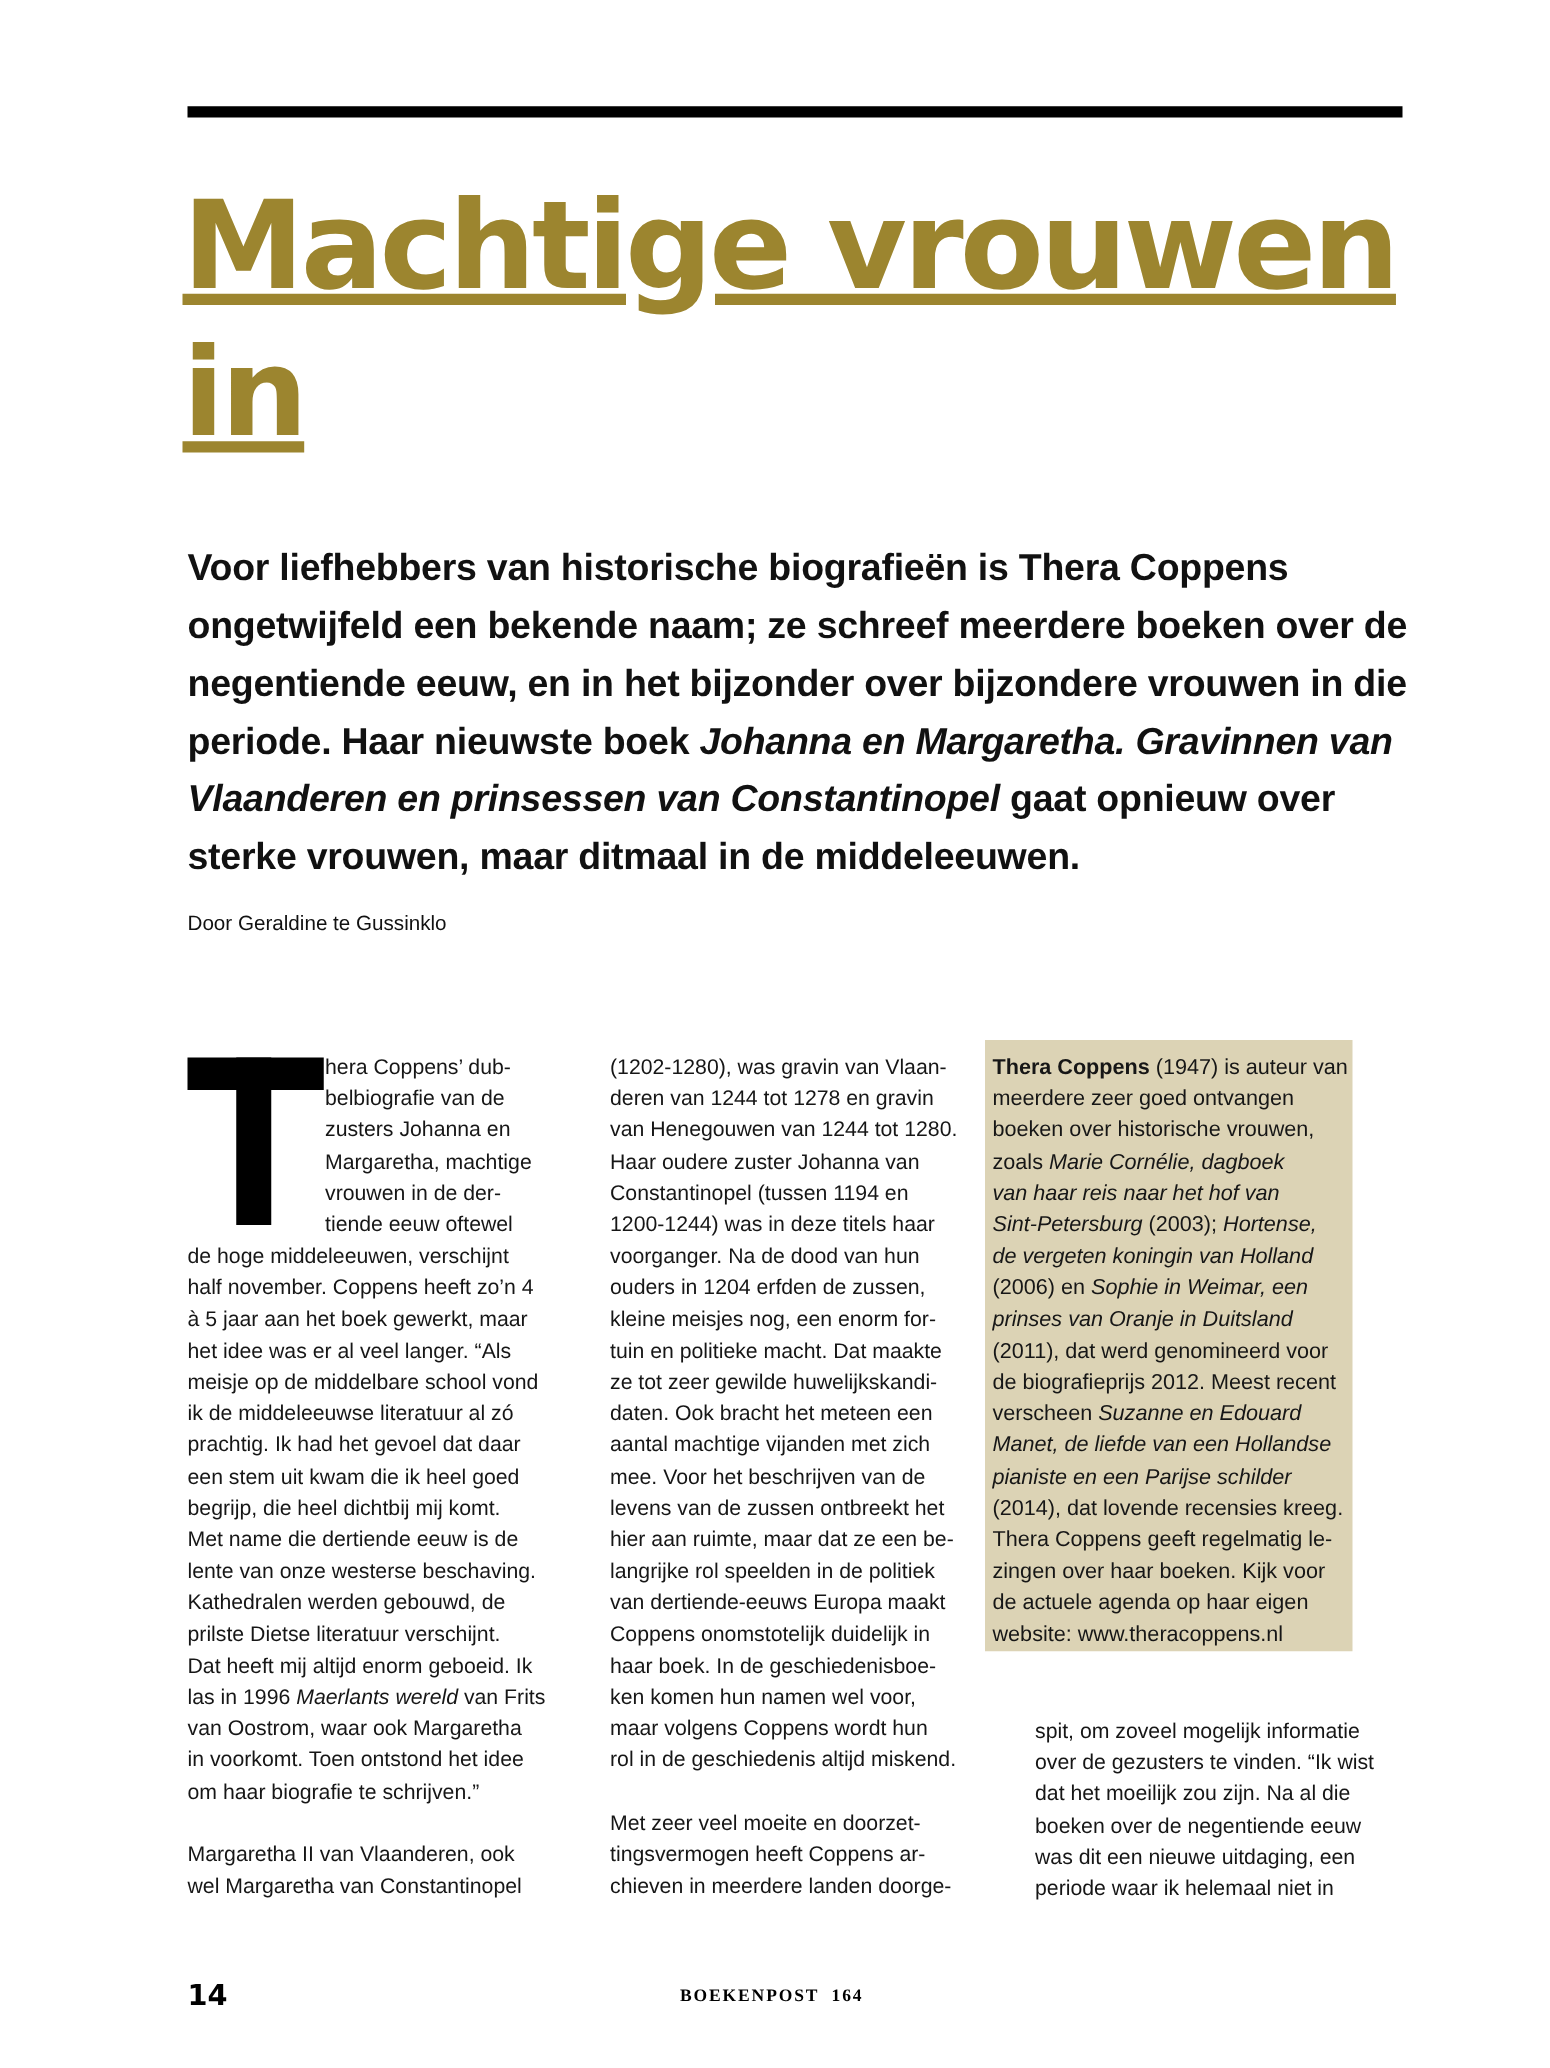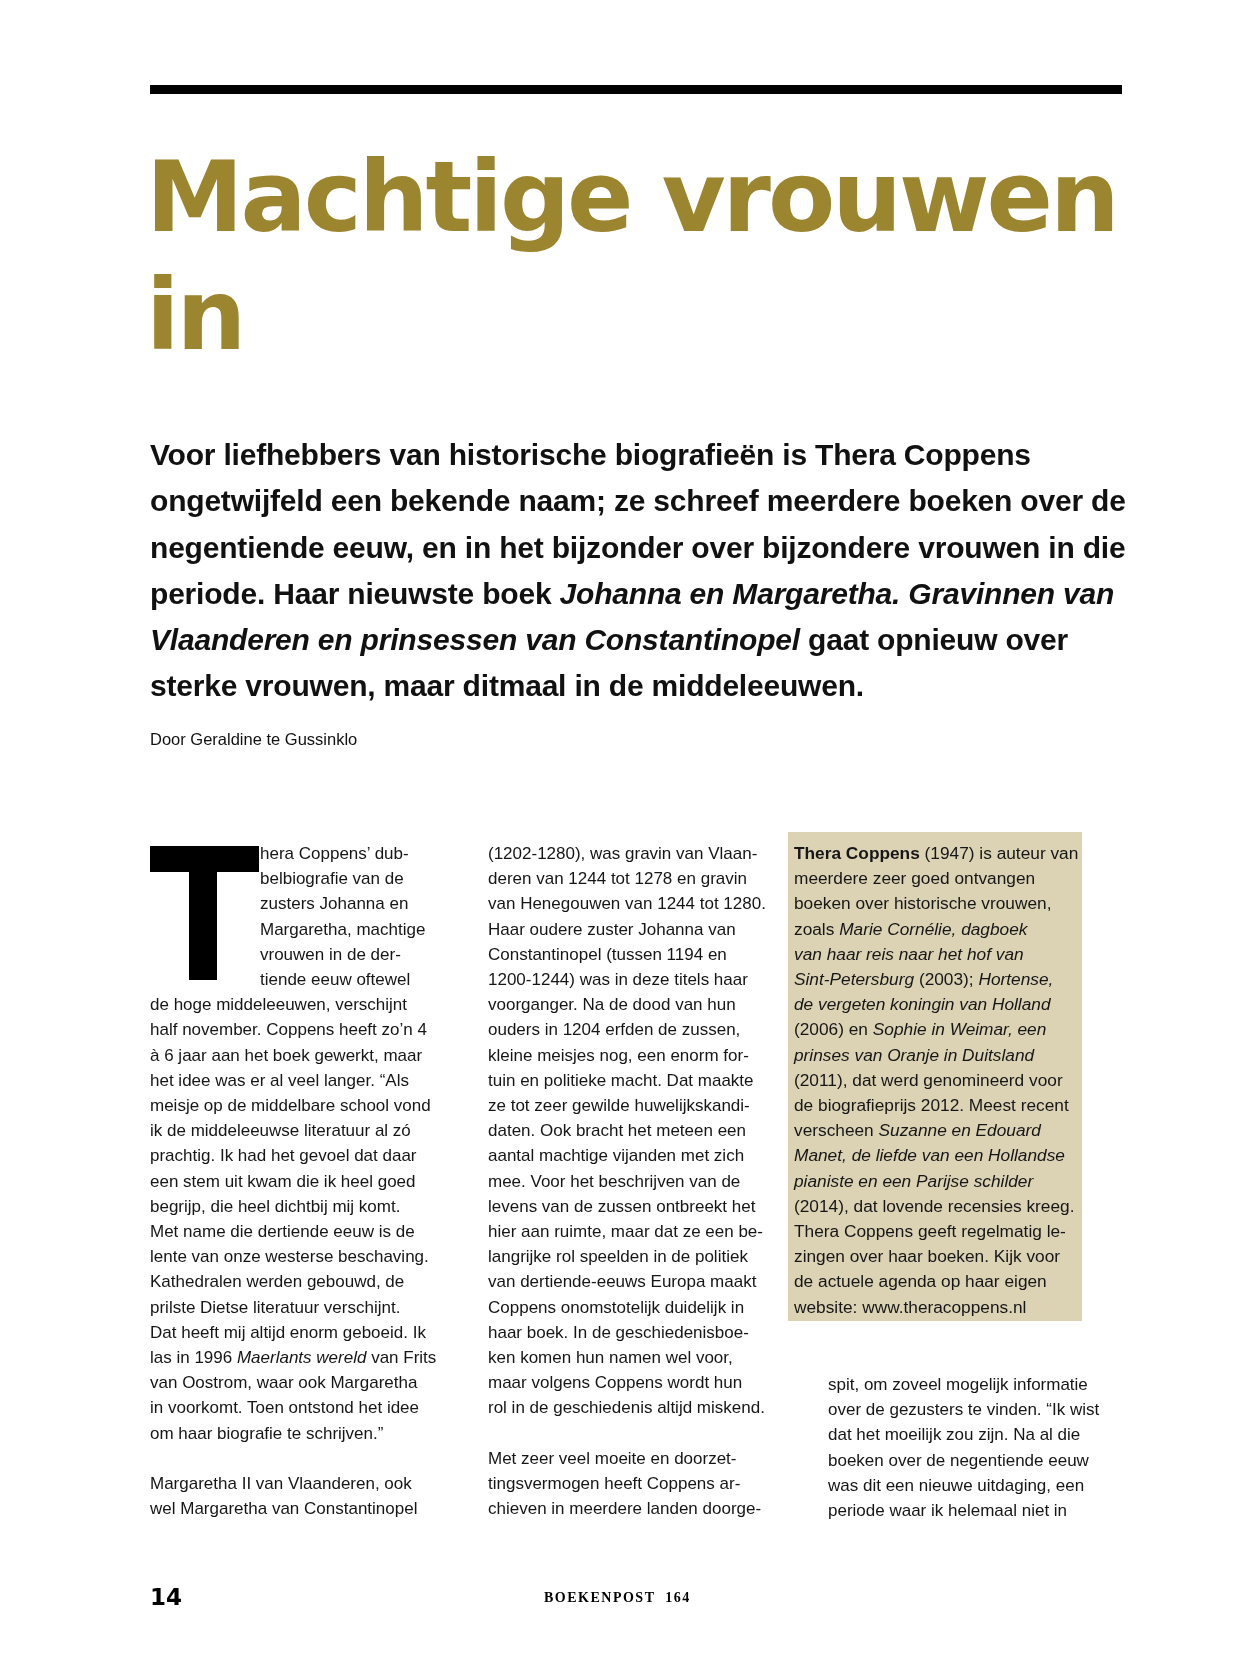--- a/index.html
+++ b/index.html
@@ -1,21 +1,21 @@
 <!DOCTYPE html>
 <html><head>
 <meta charset="utf-8">
 <style>
   html, body { margin: 0; padding: 0; background: #ffffff; }
   body { width: 1240px; height: 1654px; position: relative; overflow: hidden;
          font-family: "DejaVu Sans", sans-serif; color: #141414; }
   .rule { position: absolute; left: 150px; top: 85px; width: 972px; height: 9px; background: #000; }
   .title { position: absolute; left: 146px; top: 138px; width: 1000px; margin: 0;
            font-family: "DejaVu Sans", sans-serif; font-weight: bold; color: #9c852f;
-           font-size: 98px; line-height: 118px; letter-spacing: -3px; }
+           font-size: 98px; line-height: 118px; letter-spacing: -3px; text-decoration: underline; }
   .intro { position: absolute; left: 150px; top: 432px; width: 980px; margin: 0;
            font-family: "Liberation Sans", sans-serif; font-weight: bold; font-size: 30px;
            line-height: 46.3px; color: #111; letter-spacing: -0.2px; }
   .intro em { font-style: italic; }
   .byline { position: absolute; left: 150px; top: 730px; margin: 0;
             font-family: "Liberation Sans", sans-serif; font-size: 16.5px; color: #111; }
   .col { position: absolute; font-family: Liberation Sans, sans-serif; font-size: 17px;
          line-height: 25.2px; color: #161616; }
   .col p { margin: 0; white-space: nowrap; }
   .col .gap { height: 25.2px; }
@@ -55,21 +55,21 @@
 
 <div class="col col1">
   <p class="indent">hera Coppens’ dub-</p>
   <p class="indent">belbiografie van de</p>
   <p class="indent">zusters Johanna en</p>
   <p class="indent">Margaretha, machtige</p>
   <p class="indent">vrouwen in de der-</p>
   <p class="indent">tiende eeuw oftewel</p>
   <p>de hoge middeleeuwen, verschijnt</p>
   <p>half november. Coppens heeft zo’n 4</p>
-  <p>à 6 jaar aan het boek gewerkt, maar</p>
+  <p>à 5 jaar aan het boek gewerkt, maar</p>
   <p>het idee was er al veel langer. “Als</p>
   <p>meisje op de middelbare school vond</p>
   <p>ik de middeleeuwse literatuur al zó</p>
   <p>prachtig. Ik had het gevoel dat daar</p>
   <p>een stem uit kwam die ik heel goed</p>
   <p>begrijp, die heel dichtbij mij komt.</p>
   <p>Met name die dertiende eeuw is de</p>
   <p>lente van onze westerse beschaving.</p>
   <p>Kathedralen werden gebouwd, de</p>
   <p>prilste Dietse literatuur verschijnt.</p>

